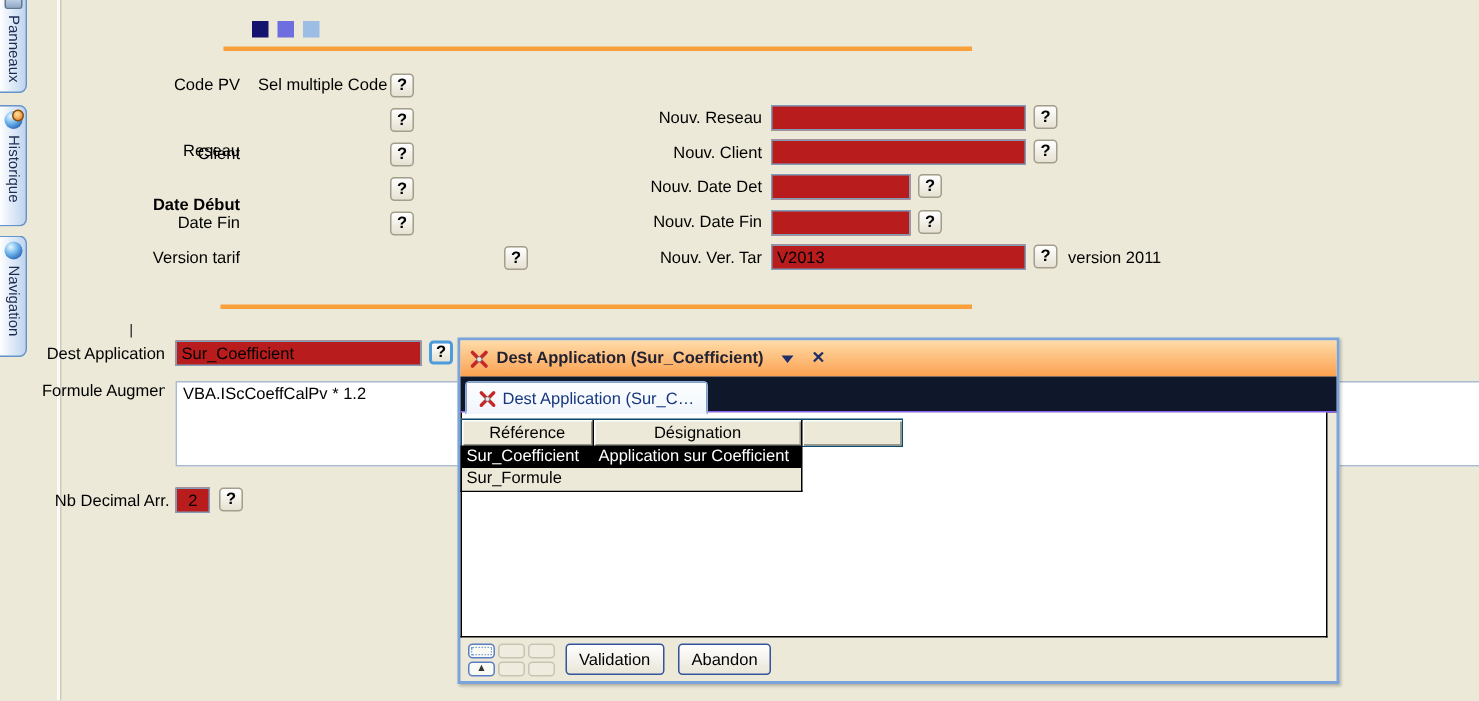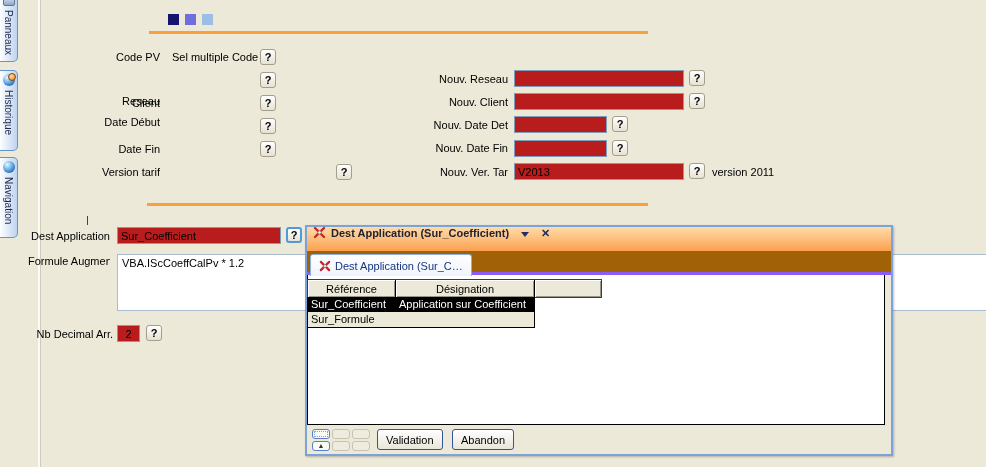--- a/index.html
+++ b/index.html
@@ -34,26 +34,26 @@
           display:flex; align-items:center; justify-content:center; cursor:default; }
   .help.focused { border:2px solid #4D9BDB; }
   .ta { position:absolute; left:117px; top:254px; width:875px; height:57px; border:1px solid #A9BCCE;
         background:#fff; font-family:"Liberation Sans", sans-serif; font-size:11px; padding:2px 4px;
         resize:none; overflow:hidden; z-index:1; }
 
   
   .popup { position:absolute; left:305px; top:225px; width:588px; height:231px; z-index:10;
            border:2px solid #7AA3DC; background:#ECE9D8; display:flex; flex-direction:column;
            box-shadow:1px 1px 2px rgba(0,0,0,.25); }
-  .pop-title { height:20px; flex:0 0 20px; display:flex; align-items:flex-end; padding:12px 6px;
+  .pop-title { height:20px; flex:0 0 20px; display:flex; align-items:center; padding:12px 6px;
            background:linear-gradient(#FFDCA8,#FBA050); }
   .pop-title-text { font-weight:bold; font-size:11px; color:#222233; margin-left:5px; }
   .pop-winbtn { margin-left:12px; color:#1D2F66; font-weight:bold; font-size:11px; line-height:1; cursor:default; }
   .pop-winbtn:first-of-type { margin-left:auto; }
-  .pop-tabstrip { height:24px; flex:0 0 24px; background:#a16207; border-bottom:3px solid #8b5cf6; position:relative; }
+  .pop-tabstrip { height:24px; flex:0 0 24px; background:#0f172a; border-bottom:1px solid #8b5cf6; position:relative; }
   .pop-tab { position:absolute; left:3px; top:3px; height:22px; display:inline-flex; align-items:center; gap:4px;
            padding:0 8px; border:1px solid #8CB0DF; border-bottom:none; border-radius:3px 3px 0 0;
            background:linear-gradient(#FDFEFF,#F0F5FC); color:#16367F; white-space:nowrap; z-index:2; }
   .pop-content { position:relative; flex:1; }
   .whitebox { position:absolute; left:0; top:0; right:6px; bottom:0; background:#fff;
            border:1px solid #000; border-top:none; }
   .ghead { position:absolute; left:-1px; top:4px; width:295px; height:19px; display:flex;
            border:1px solid #0c4a6e; background:#ECE9D8; }
   .ghcell { height:100%; display:flex; align-items:center; justify-content:center;
            border-right:1px solid #000; box-shadow:inset 1px 1px 0 #FFF, inset -1px -1px 0 #999588; }
@@ -105,21 +105,21 @@
   <div class="flabel" style="left:30px; top:51px; width:130px;">Code PV</div>
   <div class="ftext" style="left:172px; top:51px;">Sel multiple Code</div>
   <div class="help" style="left:260px; top:49px;">?</div>
 
   <div class="flabel" style="left:30px; top:75px; width:130px;margin-top:20px;">Reseau</div>
   <div class="help" style="left:260px; top:72px;">?</div>
 
   <div class="flabel" style="left:30px; top:97px; width:130px;">Client</div>
   <div class="help" style="left:260px; top:95px;">?</div>
 
-  <div class="flabel" style="left:30px; top:116px; width:130px;">Date Début</div>
+  <div class="flabel" style="left:30px; top:131px; width:130px;font-weight:bold;">Date Début</div>
   <div class="help" style="left:260px; top:118px;">?</div>
 
   <div class="flabel" style="left:30px; top:143px; width:130px;">Date Fin</div>
   <div class="help" style="left:260px; top:141px;">?</div>
 
   <div class="flabel" style="left:30px; top:166px; width:130px;">Version tarif</div>
   <div class="help" style="left:336px; top:164px;">?</div>
 
   <div class="flabel" style="left:370px; top:73px; width:138px;">Nouv. Reseau</div>
   <input class="field" style="left: 514px; top: 70px; width: 170px;" value="">

